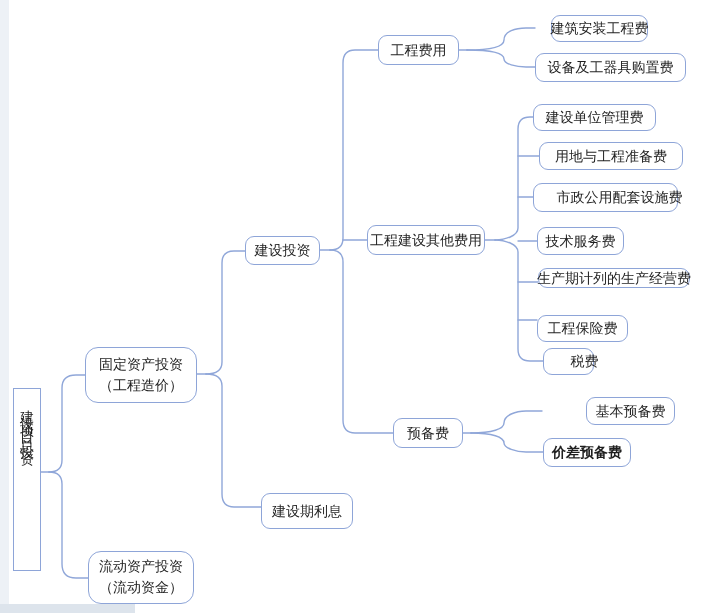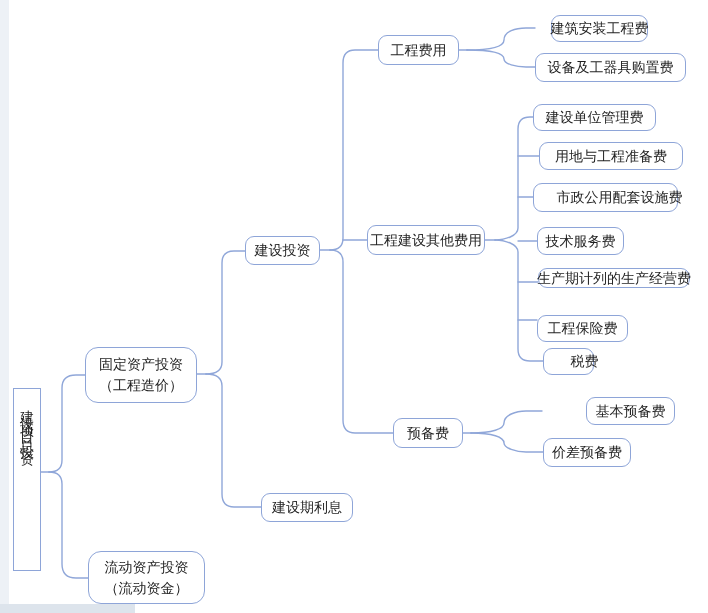--- a/index.html
+++ b/index.html
@@ -18,37 +18,37 @@
     font-size:14px;line-height:1.35;text-align:center;white-space:nowrap;
   }
   .node.two-line{flex-direction:column;border-radius:13px;line-height:1.5;}
   .node.root{
     border-radius:0;writing-mode:vertical-rl;text-orientation:upright;
     letter-spacing:7px;padding-top:10px;justify-content:flex-start;
   }
   
   .n-root{left:13px;top:388px;width:28px;height:183px;}
   .n-fixed{left:85px;top:347px;width:112px;height:56px;}
-  .n-current{left:88px;top:551px;width:117px;height:53px;}
+  .n-current{left:88px;top:551px;width:106px;height:53px;font-family:Liberation Mono, monospace;}
   .n-constr-inv{left:245px;top:236px;width:75px;height:29px;}
-  .n-interest{left:261px;top:493px;width:92px;height:29px;}
+  .n-interest{left:261px;top:493px;width:92px;height:36px;}
   .n-engcost{left:378px;top:35px;width:81px;height:30px;}
   .n-othercost{left:367px;top:225px;width:118px;height:30px;}
   .n-reserve{left:393px;top:418px;width:70px;height:30px;}
   .n-l1{left:535px;top:15px;width:97px;height:27px;margin-left:16px;}
   .n-l2{left:535px;top:53px;width:151px;height:29px;}
   .n-l3{left:533px;top:104px;width:123px;height:27px;}
   .n-l4{left:539px;top:142px;width:144px;height:28px;}
   .n-l5{left:533px;top:183px;width:145px;height:29px;padding-left:28px;}
   .n-l6{left:537px;top:227px;width:87px;height:28px;}
   .n-l7{left:538px;top:268px;width:152px;height:20px;}
   .n-l8{left:537px;top:315px;width:91px;height:27px;}
   .n-l9{left:543px;top:348px;width:51px;height:27px;padding-left:32px;}
   .n-l10{left:542px;top:397px;width:89px;height:28px;margin-left:44px;}
-  .n-l11{left:543px;top:438px;width:88px;height:29px;}
+  .n-l11{left:543px;top:438px;width:88px;height:29px;font-weight:bold;}
 </style>
 </head>
 <body>
 
 <div id="canvas">
 
   <div class="edge-strip-left"></div>
   <div class="edge-strip-bottom"></div>
 
   <svg class="wires" width="708" height="613" viewBox="0 0 708 613">

